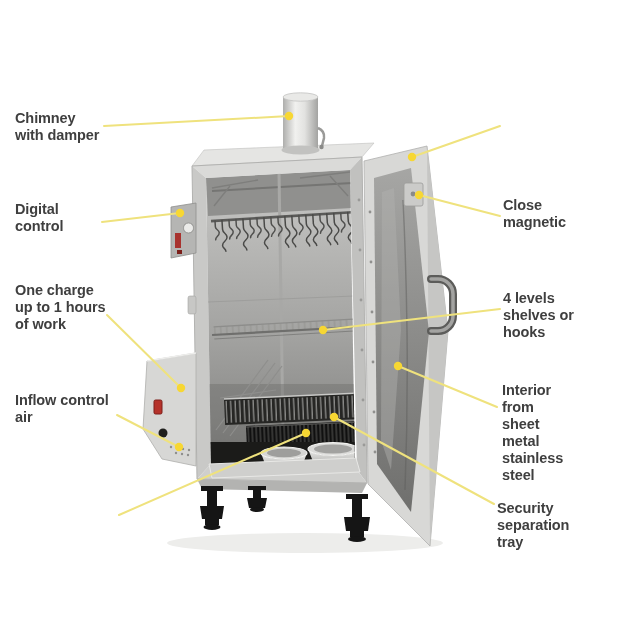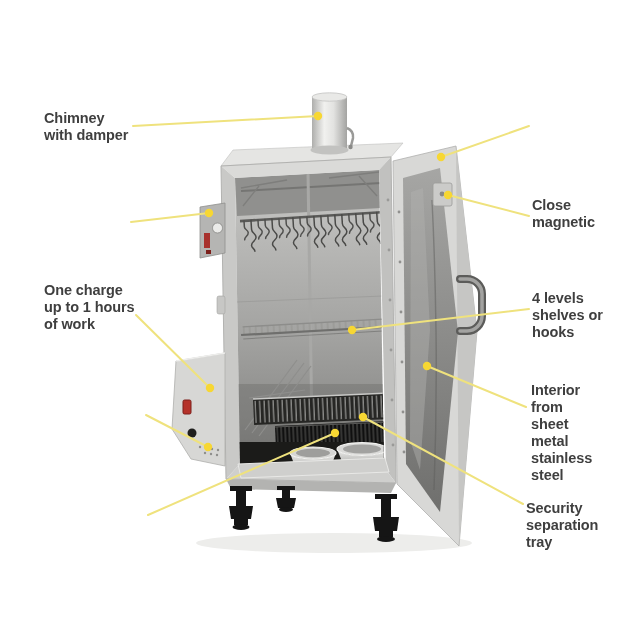--- a/index.html
+++ b/index.html
@@ -1,17 +1,17 @@
 <!DOCTYPE html>
 <html style="--background: #ffffff; --text: #3f3f3f; --callout-line: #efe27d; --callout-dot: #f7d733;"><head>
 <meta charset="utf-8">
 <style>
   html,body{margin:0;padding:0;background:#ffffff;}
   .stage{position:relative;width:575px;height:625px;background:var(--background,#fff);
-         font-family:"Liberation Sans","DejaVu Sans",sans-serif;overflow:hidden;margin-left:29px;}
+         font-family:"Liberation Sans","DejaVu Sans",sans-serif;overflow:hidden;}
   .art{position:absolute;left:0;top:0;width:625px;height:625px;}
   .feature-label{position:absolute;white-space:pre-line;font-size:14.5px;line-height:17px;
     font-weight:700;letter-spacing:-0.1px;color:var(--text,#3f3f3f);}
 </style>
 </head>
 <body>
 
 <div class="stage">
 
   <svg class="art" viewBox="0 0 625 625" aria-hidden="true">
@@ -255,23 +255,27 @@
       <circle cx="412" cy="157" r="4.2" fill="#f7d733"></circle>
       <circle cx="419" cy="195" r="4.2" fill="#f7d733"></circle>
       <circle cx="323" cy="330" r="4.2" fill="#f7d733"></circle>
       <circle cx="398" cy="366" r="4.2" fill="#f7d733"></circle>
       <circle cx="334" cy="417" r="4.2" fill="#f7d733"></circle>
     </g>
   </svg>
 
   <div class="feature-label" style="left:15px;top:110px">Chimney
 with damper</div>
+  <div class="feature-label" style="left:15px;top:201px">Digital
+control</div>
   <div class="feature-label" style="left:15px;top:282px">One charge
 up to 1 hours
 of work</div>
+  <div class="feature-label" style="left:15px;top:392px">Inflow control
+air</div>
   <div class="feature-label" style="left:503px;top:197px">Close
 magnetic</div>
   <div class="feature-label" style="left:503px;top:290px">4 levels
 shelves or hooks</div>
   <div class="feature-label" style="left:502px;top:382px">Interior
 from sheet metal
 stainless steel</div>
   <div class="feature-label" style="left:497px;top:500px">Security
 separation tray</div>
 </div>

